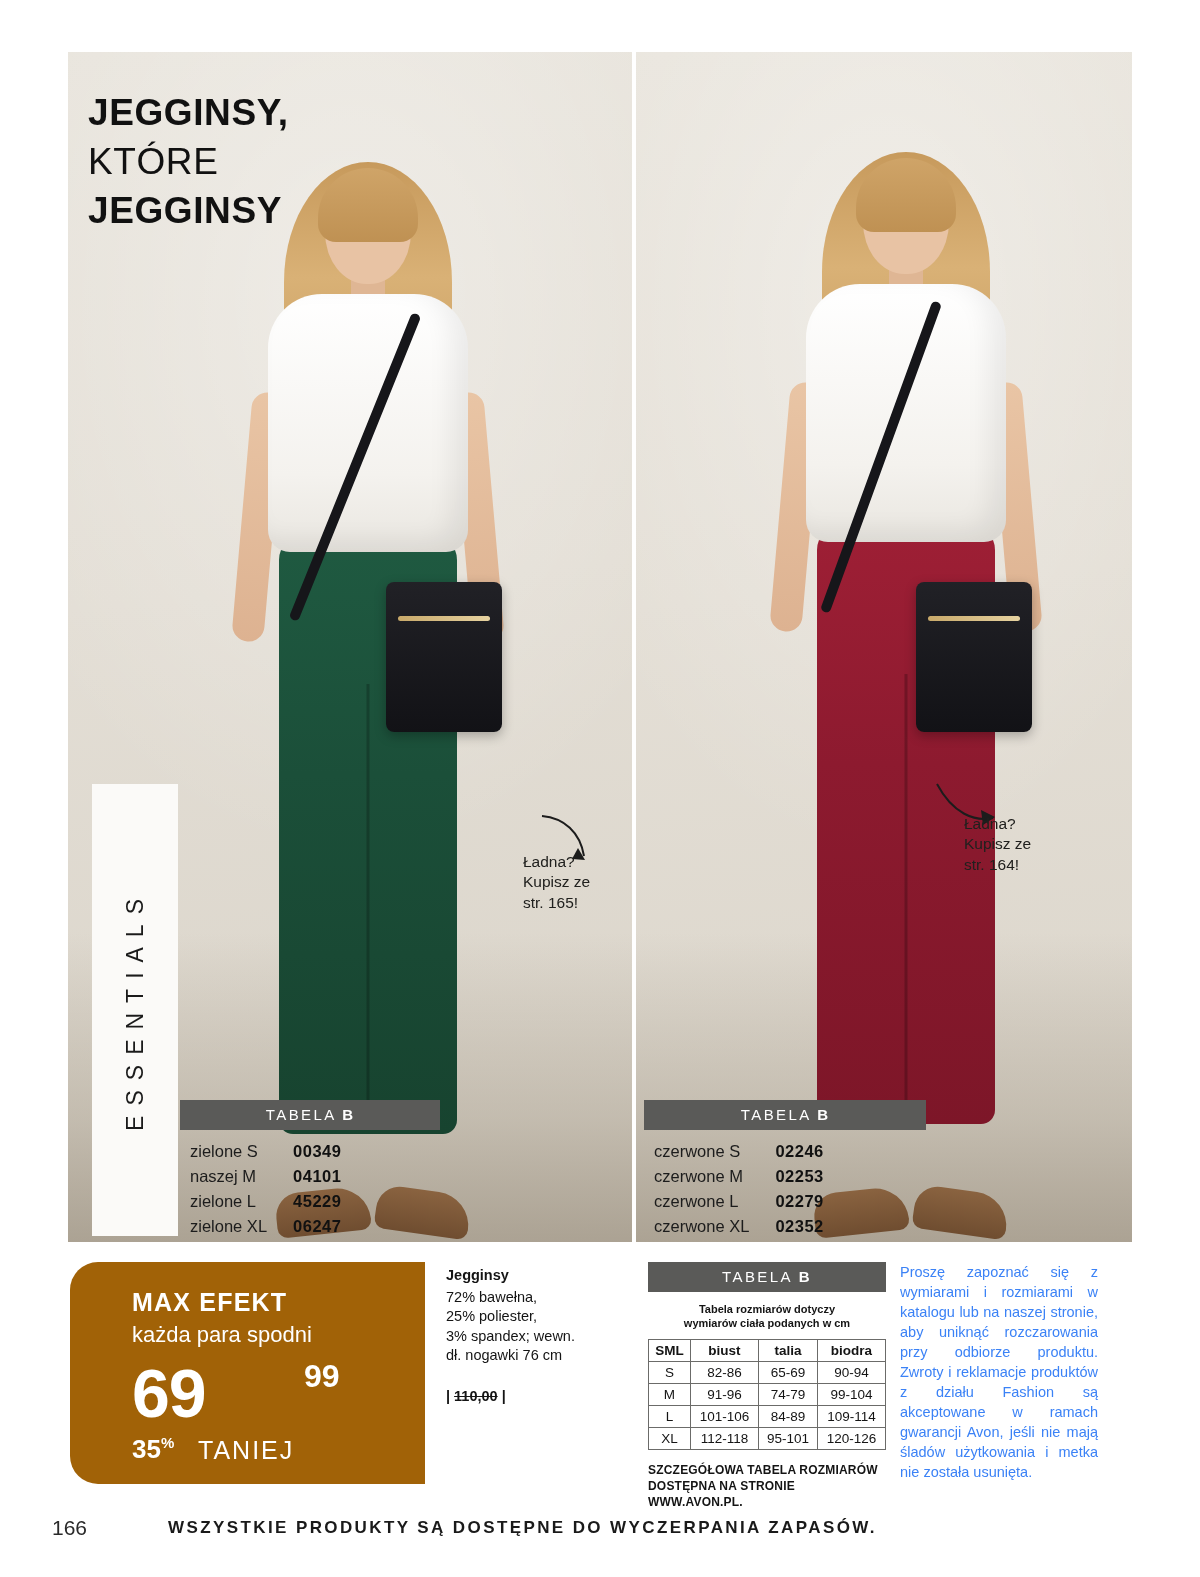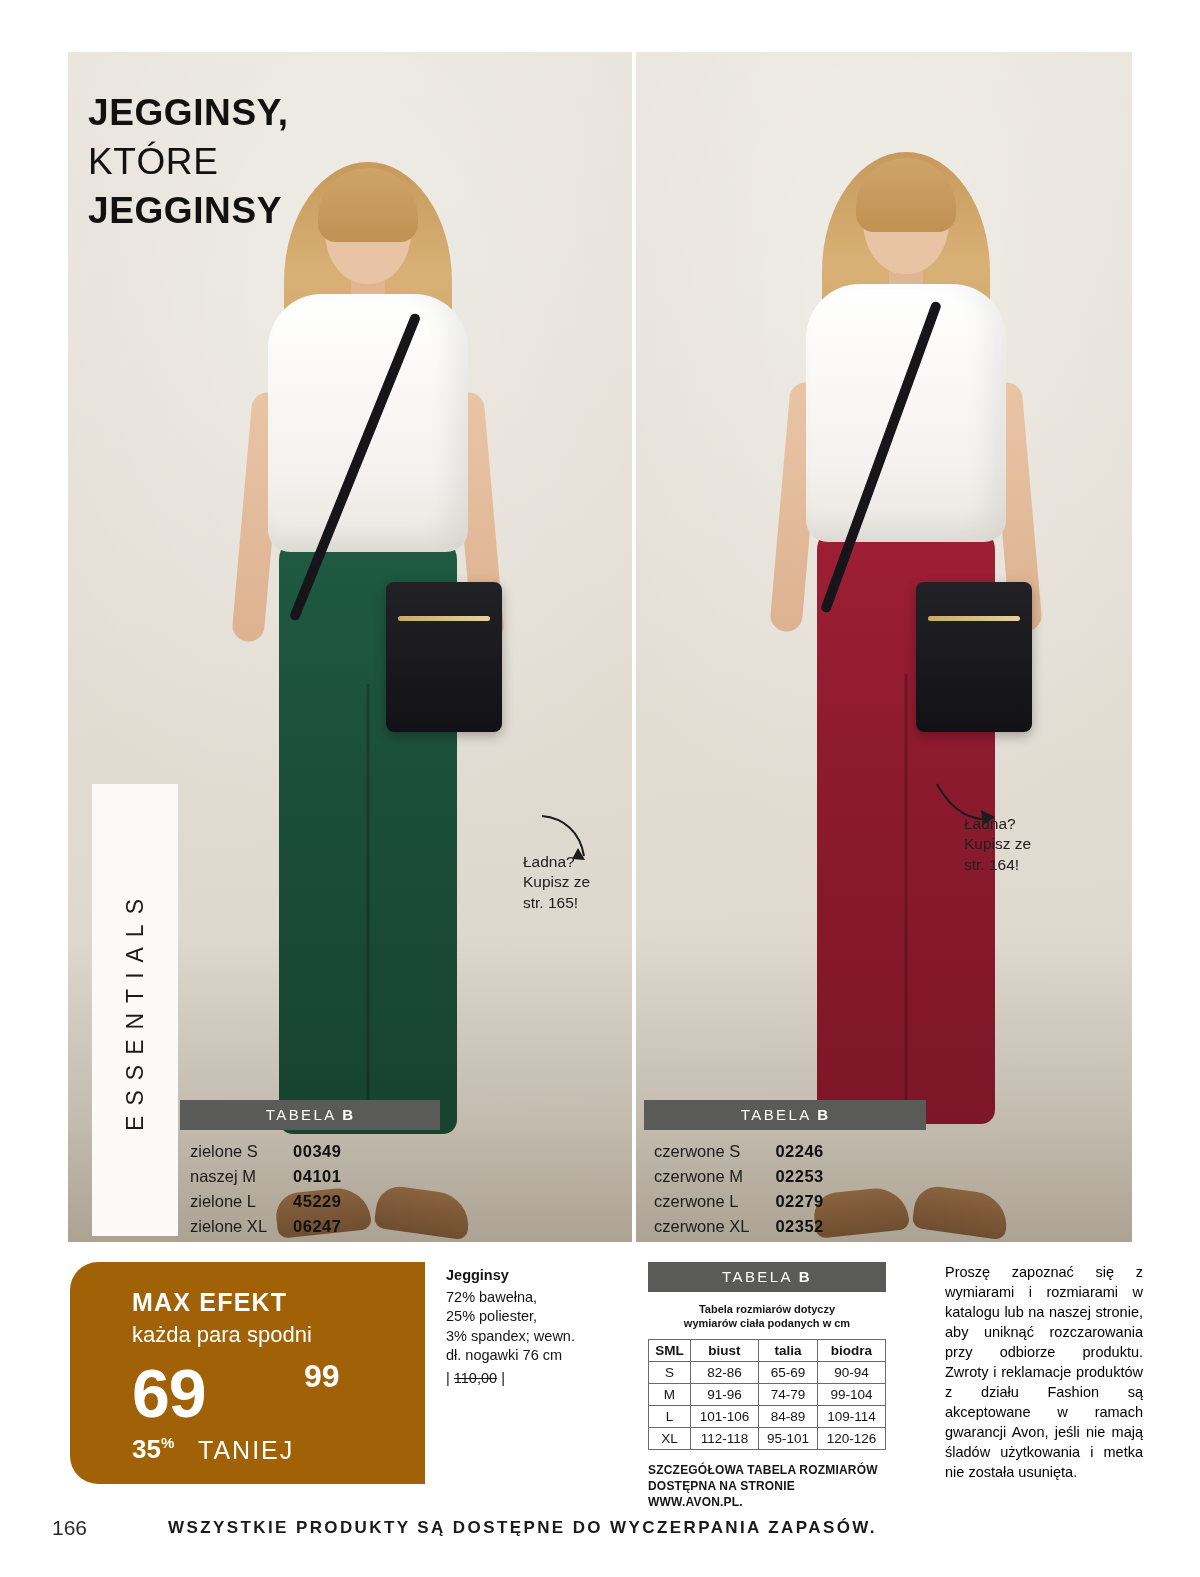--- a/index.html
+++ b/index.html
@@ -280,22 +280,22 @@
     position: absolute;
     left: 446px;
     top: 1266px;
     width: 180px;
     font-size: 14.5px;
     line-height: 1.35;
     color: #141414;
   }
   .desc .title { font-weight: 700; margin-bottom: 2px; }
   .desc .old {
-    margin-top: 3px;
-    font-weight: 400;
+    margin-top: 21px;
+    font-weight: 700;
   }
   .desc .old s { text-decoration: line-through; }
 
   
   .sizechart {
     position: absolute;
     left: 648px;
     top: 1262px;
     width: 238px;
   }
@@ -339,22 +339,21 @@
 
   
   .legal {
     position: absolute;
     left: 900px;
     top: 1262px;
     width: 198px;
     font-size: 14.5px;
     line-height: 1.38;
     text-align: justify;
-    color: #000000;
-    margin-left: 45px;
+    color: #3b82f6;
   }
 
   
   .pagenum {
     position: absolute;
     left: 52px; top: 1516px;
     font-size: 21px;
     color: #2a2a2a;
   }
   .footer-text {

